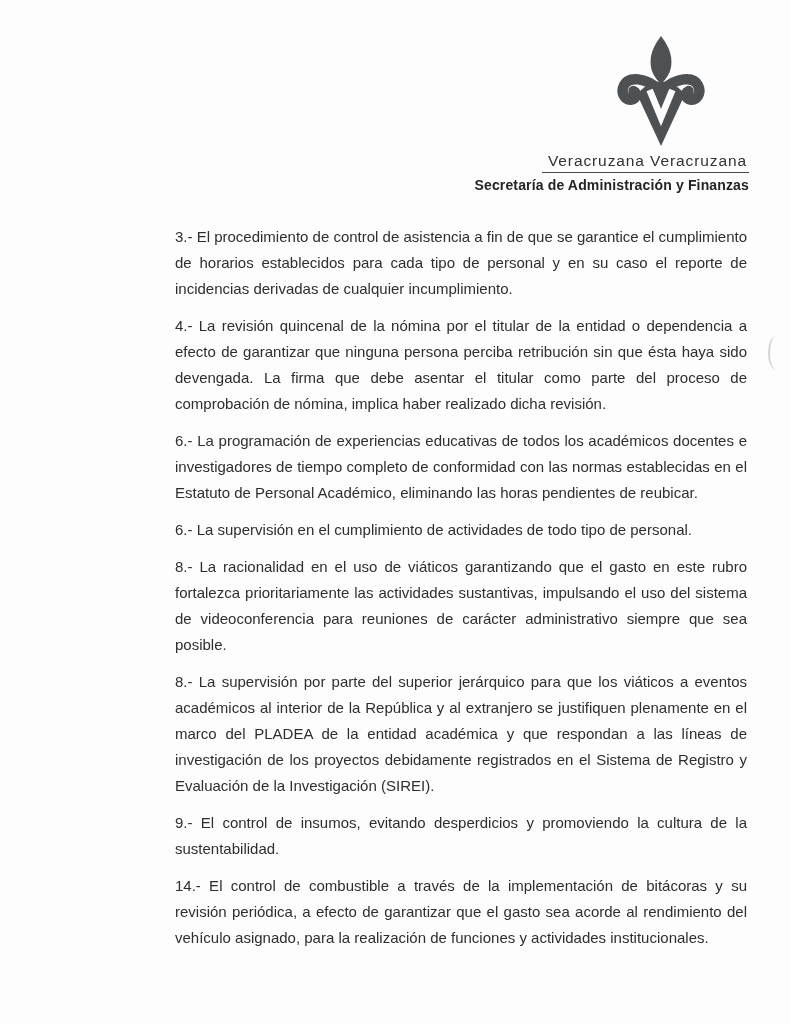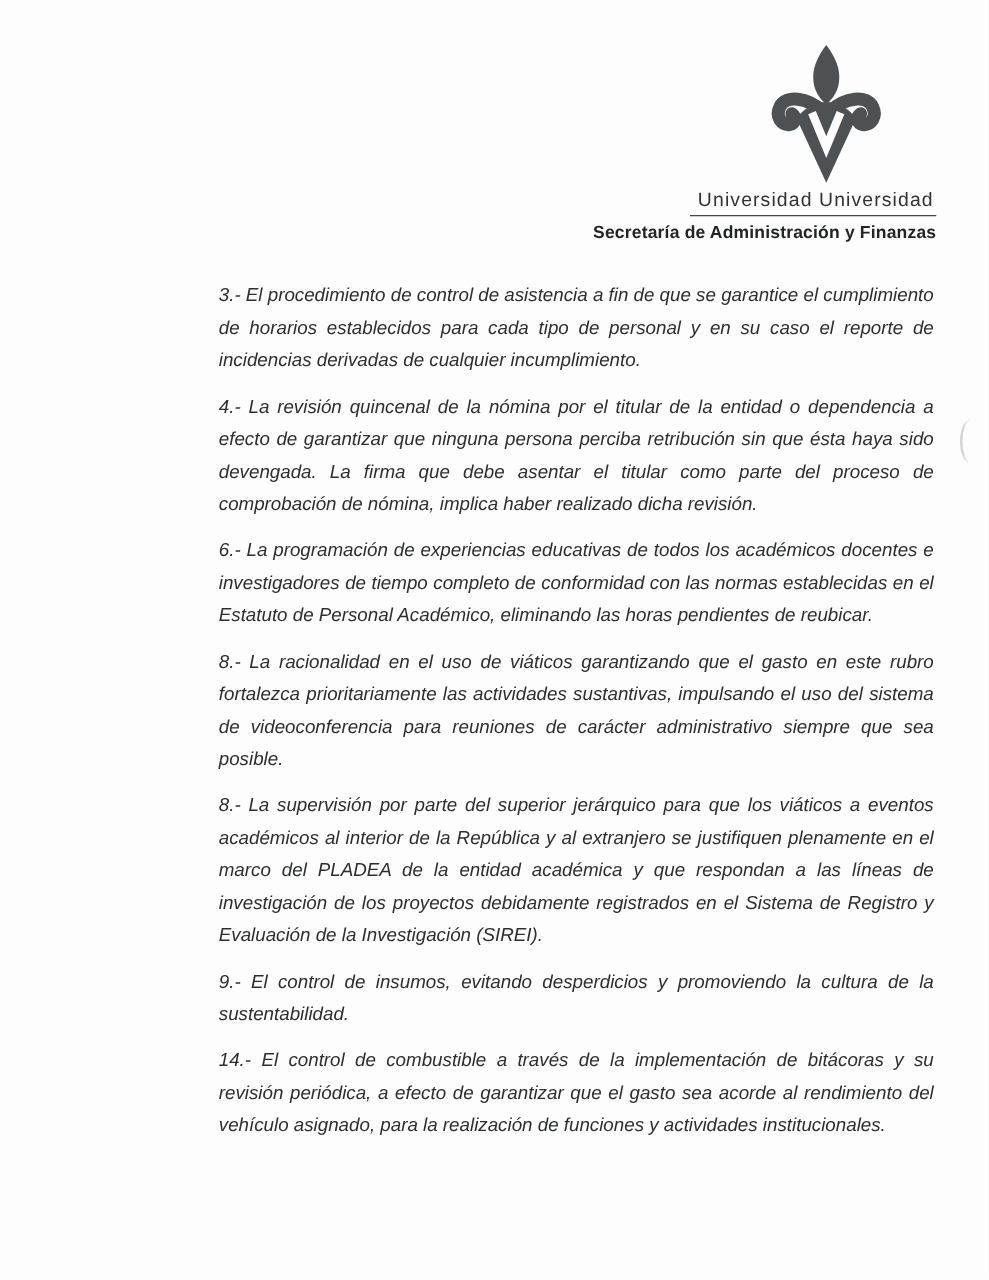--- a/index.html
+++ b/index.html
@@ -56,21 +56,20 @@
     left: 175px;
     width: 572px;
   }
   .doc-body p.item {
     margin: 0 0 11px 0;
     font-size: 15px;
     line-height: 26px;
     color: #2d2e30;
     text-align: justify;
     text-justify: inter-word;
-    font-style: italic;
   }
   
   .scan-artifact {
     position: absolute;
     top: 336px;
     right: 7px;
     width: 14px;
     height: 34px;
     border-left: 2px solid rgba(110, 115, 120, 0.30);
     border-radius: 50% / 50%;
@@ -89,28 +88,29 @@
 
         <path d="M47 56 C34 44 16 42 11 52 C7 60 12 68 19 67 C24 66 25 60 21 58" fill="none" stroke="#4d5154" stroke-width="11" stroke-linecap="round"></path>
 
         <path d="M53 56 C66 44 84 42 89 52 C93 60 88 68 81 67 C76 66 75 60 79 58" fill="none" stroke="#4d5154" stroke-width="11" stroke-linecap="round"></path>
 
         <path d="M50 48 C40 48 30 54 25 62 L50 116 L75 62 C70 54 60 48 50 48 Z" fill="#4d5154"></path>
 
         <path d="M38 57 L50 86 L62 57" fill="none" stroke="#fdfdfd" stroke-width="7"></path>
       </svg>
     </div>
-    <div class="institution">Universidad Universidad</div>
+    <div class="institution">Veracruzana Veracruzana</div>
     <div class="department">Secretaría de Administración y Finanzas</div>
   </div>
 
   <div class="doc-body">
     <p class="item">3.- El procedimiento de control de asistencia a fin de que se garantice el cumplimiento de horarios establecidos para cada tipo de personal y en su caso el reporte de incidencias derivadas de cualquier incumplimiento.</p>
     <p class="item">4.- La revisión quincenal de la nómina por el titular de la entidad o dependencia a efecto de garantizar que ninguna persona perciba retribución sin que ésta haya sido devengada. La firma que debe asentar el titular como parte del proceso de comprobación de nómina, implica haber realizado dicha revisión.</p>
     <p class="item">6.- La programación de experiencias educativas de todos los académicos docentes e investigadores de tiempo completo de conformidad con las normas establecidas en el Estatuto de Personal Académico, eliminando las horas pendientes de reubicar.</p>
+    <p class="item">6.- La supervisión en el cumplimiento de actividades de todo tipo de personal.</p>
     <p class="item">8.- La racionalidad en el uso de viáticos garantizando que el gasto en este rubro fortalezca prioritariamente las actividades sustantivas, impulsando el uso del sistema de videoconferencia para reuniones de carácter administrativo siempre que sea posible.</p>
     <p class="item">8.- La supervisión por parte del superior jerárquico para que los viáticos a eventos académicos al interior de la República y al extranjero se justifiquen plenamente en el marco del PLADEA de la entidad académica y que respondan a las líneas de investigación de los proyectos debidamente registrados en el Sistema de Registro y Evaluación de la Investigación (SIREI).</p>
     <p class="item">9.- El control de insumos, evitando desperdicios y promoviendo la cultura de la sustentabilidad.</p>
     <p class="item">14.- El control de combustible a través de la implementación de bitácoras y su revisión periódica, a efecto de garantizar que el gasto sea acorde al rendimiento del vehículo asignado, para la realización de funciones y actividades institucionales.</p>
   </div>
 
   <div class="scan-artifact"></div>
 
 </div>
 

